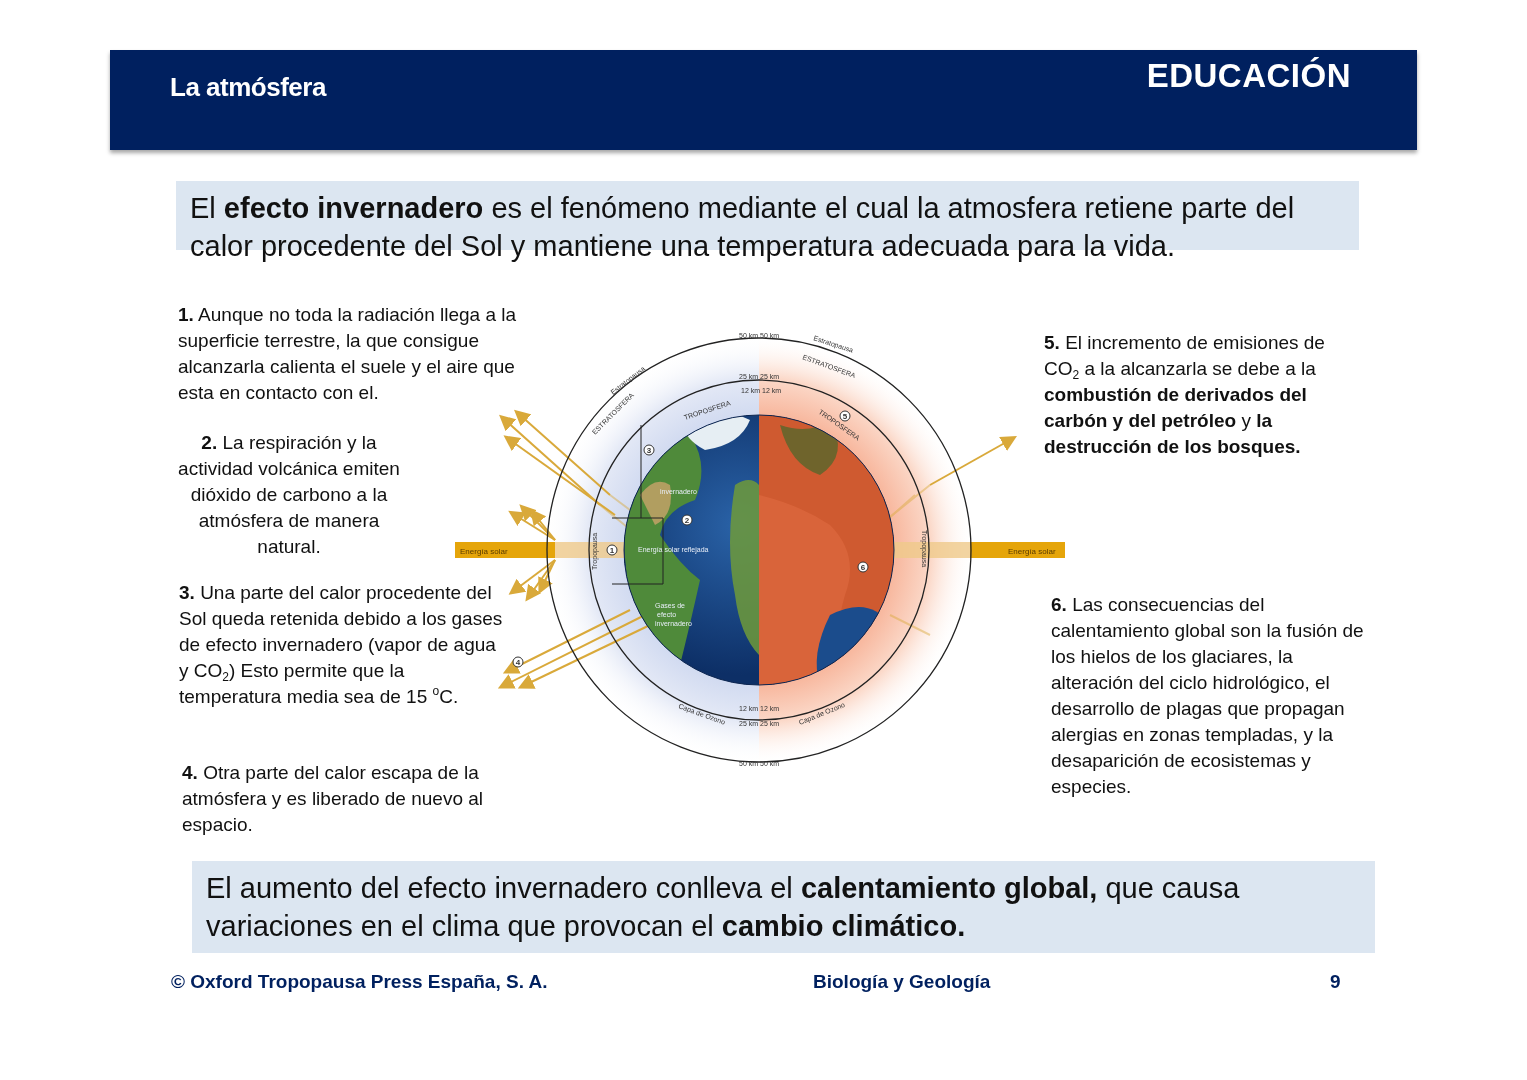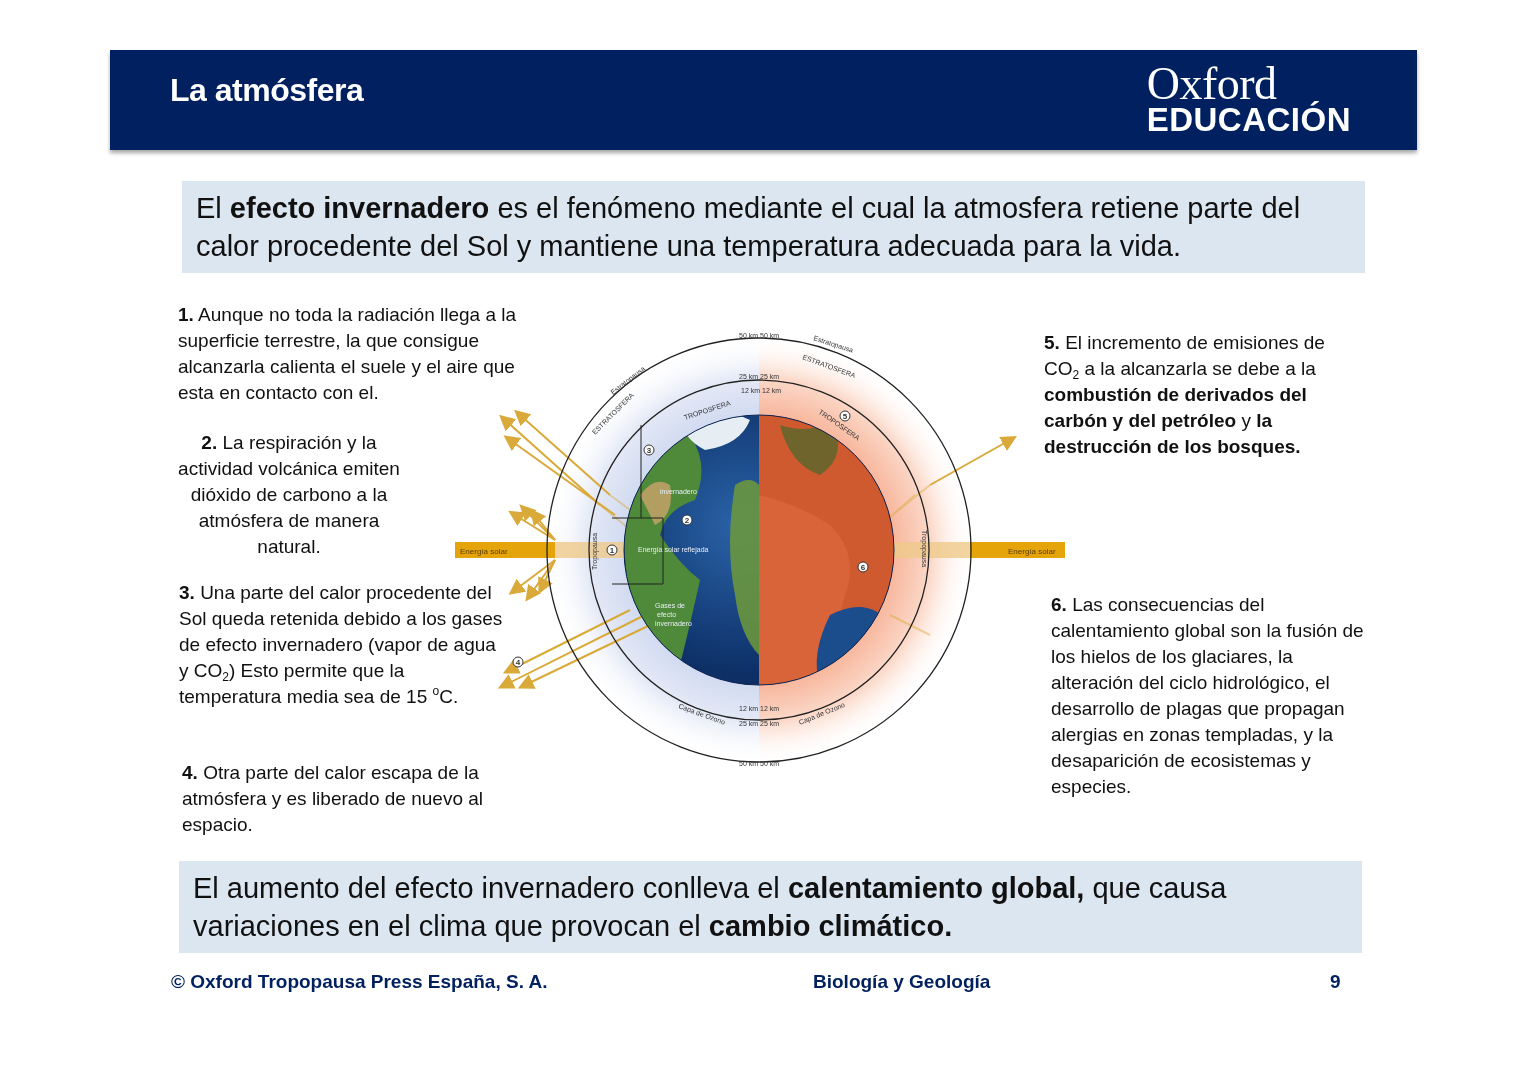--- a/index.html
+++ b/index.html
@@ -6,39 +6,39 @@
     html, body { width: 1527px; height: 1080px; background: #ffffff; overflow: hidden; }
     body { position: relative; font-family: "Liberation Sans", "DejaVu Sans", sans-serif; color: #111; }
 
     .header {
       position: absolute; left: 110px; top: 50px; width: 1307px; height: 100px;
       background: #00205f;
       box-shadow: 0 3px 4px rgba(0,0,0,0.35);
     }
     .header-title {
       position: absolute; left: 60px; top: 22px;
-      color: #ffffff; font-weight: bold; font-size: 32px; letter-spacing: -0.5px;
+      color: #ffffff; font-weight: bold; font-size: 26px; letter-spacing: -0.5px;
     }
     .logo { position: absolute; right: 66px; top: 12px; text-align: left; color: #fff; }
     .logo-oxford {
       font-family: "Liberation Serif", "DejaVu Serif", serif;
       font-size: 46px; line-height: 44px; letter-spacing: -0.5px; display: block;
     }
     .logo-edu {
       font-weight: bold; font-size: 33px; line-height: 28px; letter-spacing: 0.5px; display: block;
       margin-top: 0px;
     }
 
     .callout {
       position: absolute; background: #dce6f1; color: #111;
       font-size: 29px; line-height: 38px; padding: 8px 14px;
     }
     .callout b { font-weight: bold; }
-    .callout-top { left: 182px; top: 181px; width: 1183px; height: 92px; }
-    .callout-bottom { left: 179px; top: 861px; width: 1183px; height: 92px; padding-left: 14px; }
+    .callout-top { left: 176px; top: 181px; width: 1183px; height: 69px; }
+    .callout-bottom { left: 192px; top: 861px; width: 1183px; height: 92px; padding-left: 14px; }
 
     .note {
       position: absolute; font-size: 19px; line-height: 26px; color: #111;
     }
     .note b { font-weight: bold; }
     .note sub { font-size: 12px; vertical-align: -4px; line-height: 0; }
     .note sup { font-size: 12px; vertical-align: 8px; line-height: 0; }
 
     .n1 { left: 178px; top: 302px; width: 340px; }
     .n2 { left: 169px; top: 430px; width: 240px; text-align: center; }
@@ -53,21 +53,20 @@
     .footer-left { left: 171px; }
     .footer-center { left: 813px; }
     .footer-right { left: 1330px; }
   </style>
 </head>
 <body>
 
 <div class="header">
   <div class="header-title">La atmósfera</div>
   <div class="logo">
-    <span class="logo-oxford">Oxford</span>
     <span class="logo-edu">EDUCACIÓN</span>
   </div>
 </div>
 
 <div class="callout callout-top">
   <span>El </span><b>efecto invernadero</b><span> es el fenómeno mediante el cual la atmosfera retiene parte del calor procedente del Sol y mantiene una temperatura adecuada para la vida.</span>
 </div>
 
 <div class="note n1">
   <b>1.</b><span> Aunque no toda la radiación llega a la superficie terrestre, la que consigue alcanzarla calienta el suele y el aire que esta en contacto con el.</span>

